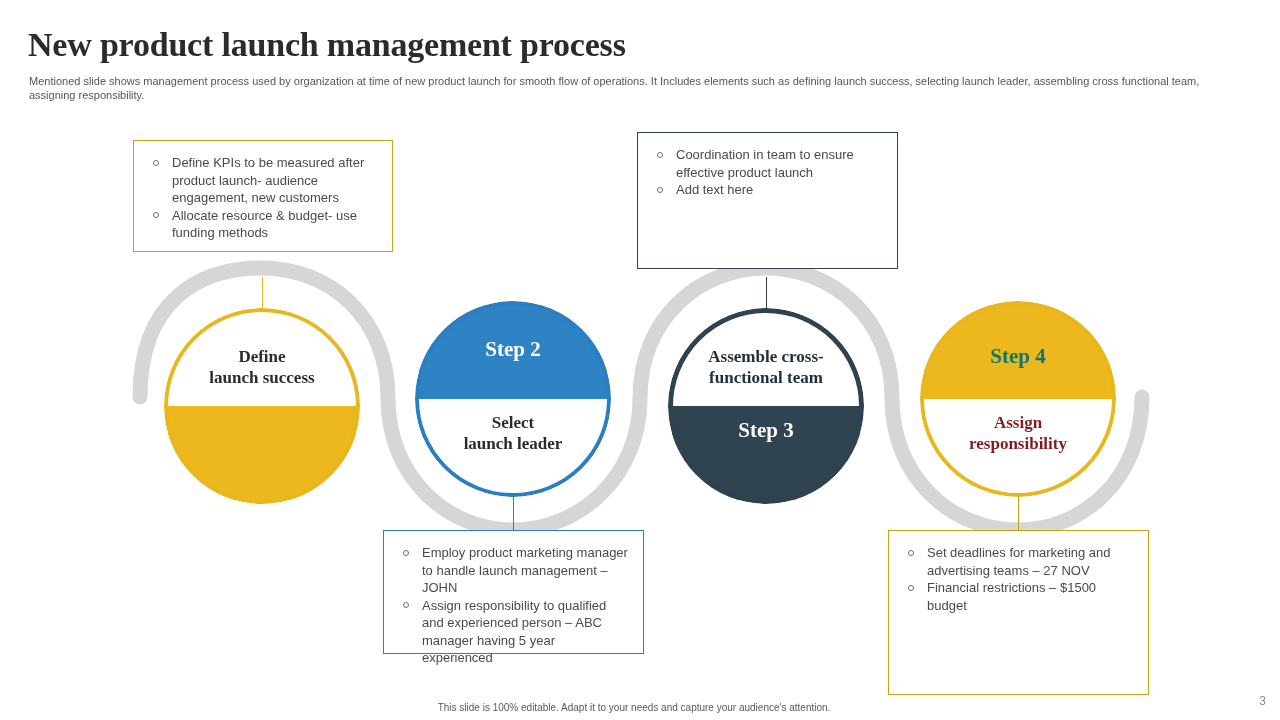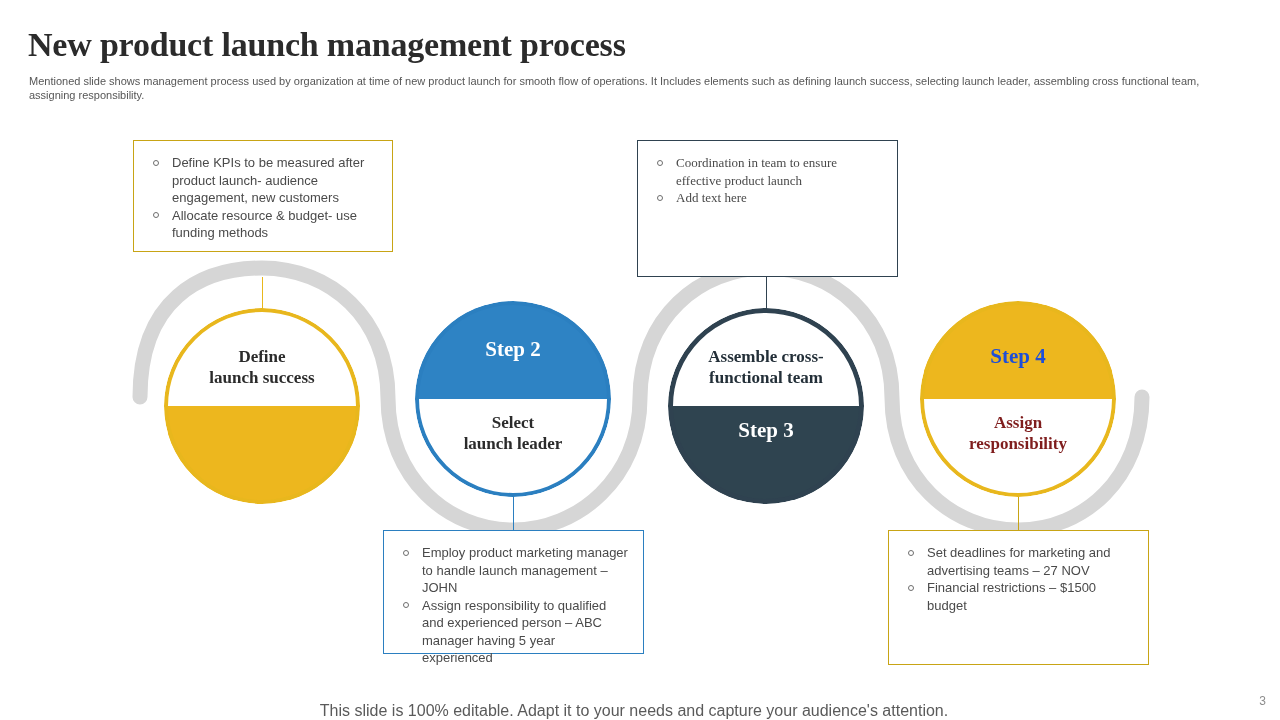--- a/index.html
+++ b/index.html
@@ -87,23 +87,23 @@
     left: 3px;
     top: 5.5px;
     width: 6px;
     height: 6px;
     border: 1px solid #6e6e6e;
     border-radius: 50%;
     box-sizing: border-box;
   }
 
   #box1 { left: 133px; top: 140px; width: 260px; height: 112px; }
-  #box2 { left: 637px; top: 140px; width: 261px; height: 137px; font-family: Liberation Serif, serif; }
+  #box2 { left: 637px; top: 132px; width: 261px; height: 137px; }
   #box3 { left: 383px; top: 530px; width: 261px; height: 124px; }
-  #box4 { left: 888px; top: 530px; width: 261px; height: 135px; }
+  #box4 { left: 888px; top: 530px; width: 261px; height: 165px; }
 
   
   .stem {
     position: absolute;
     width: 1px;
   }
 
   
   .node {
     position: absolute;
@@ -164,31 +164,31 @@
   #node3 { left: 668px; top: 308px; }
   #node3 .ring { border-color: #2f4250; border-width: 5px; }
   #node3 .half.bottom { background: #2f4450; }
   #node3 .desc { top: 38px; color: #232f38; }
   #node3 .step { top: 112px; color: #ffffff; }
 
   
   #node4 { left: 920px; top: 301px; }
   #node4 .ring { border-color: #e8b71d; }
   #node4 .half.top { background: #edb71e; }
-  #node4 .step { top: 45px; color: #1d4ed8; }
+  #node4 .step { top: 45px; color: #0f766e; }
   #node4 .desc { top: 111px; color: #7f1d1d; }
 
   
   .footer-note {
     position: absolute;
     left: 0;
     right: 12px;
     top: 702px;
     text-align: center;
-    font-size: 16px;
+    font-size: 10px;
     color: #5a5a5a;
   }
   .page-number {
     position: absolute;
     right: 14px;
     top: 694px;
     font-size: 12px;
     color: #8d8d8d;
   }
 </style>

